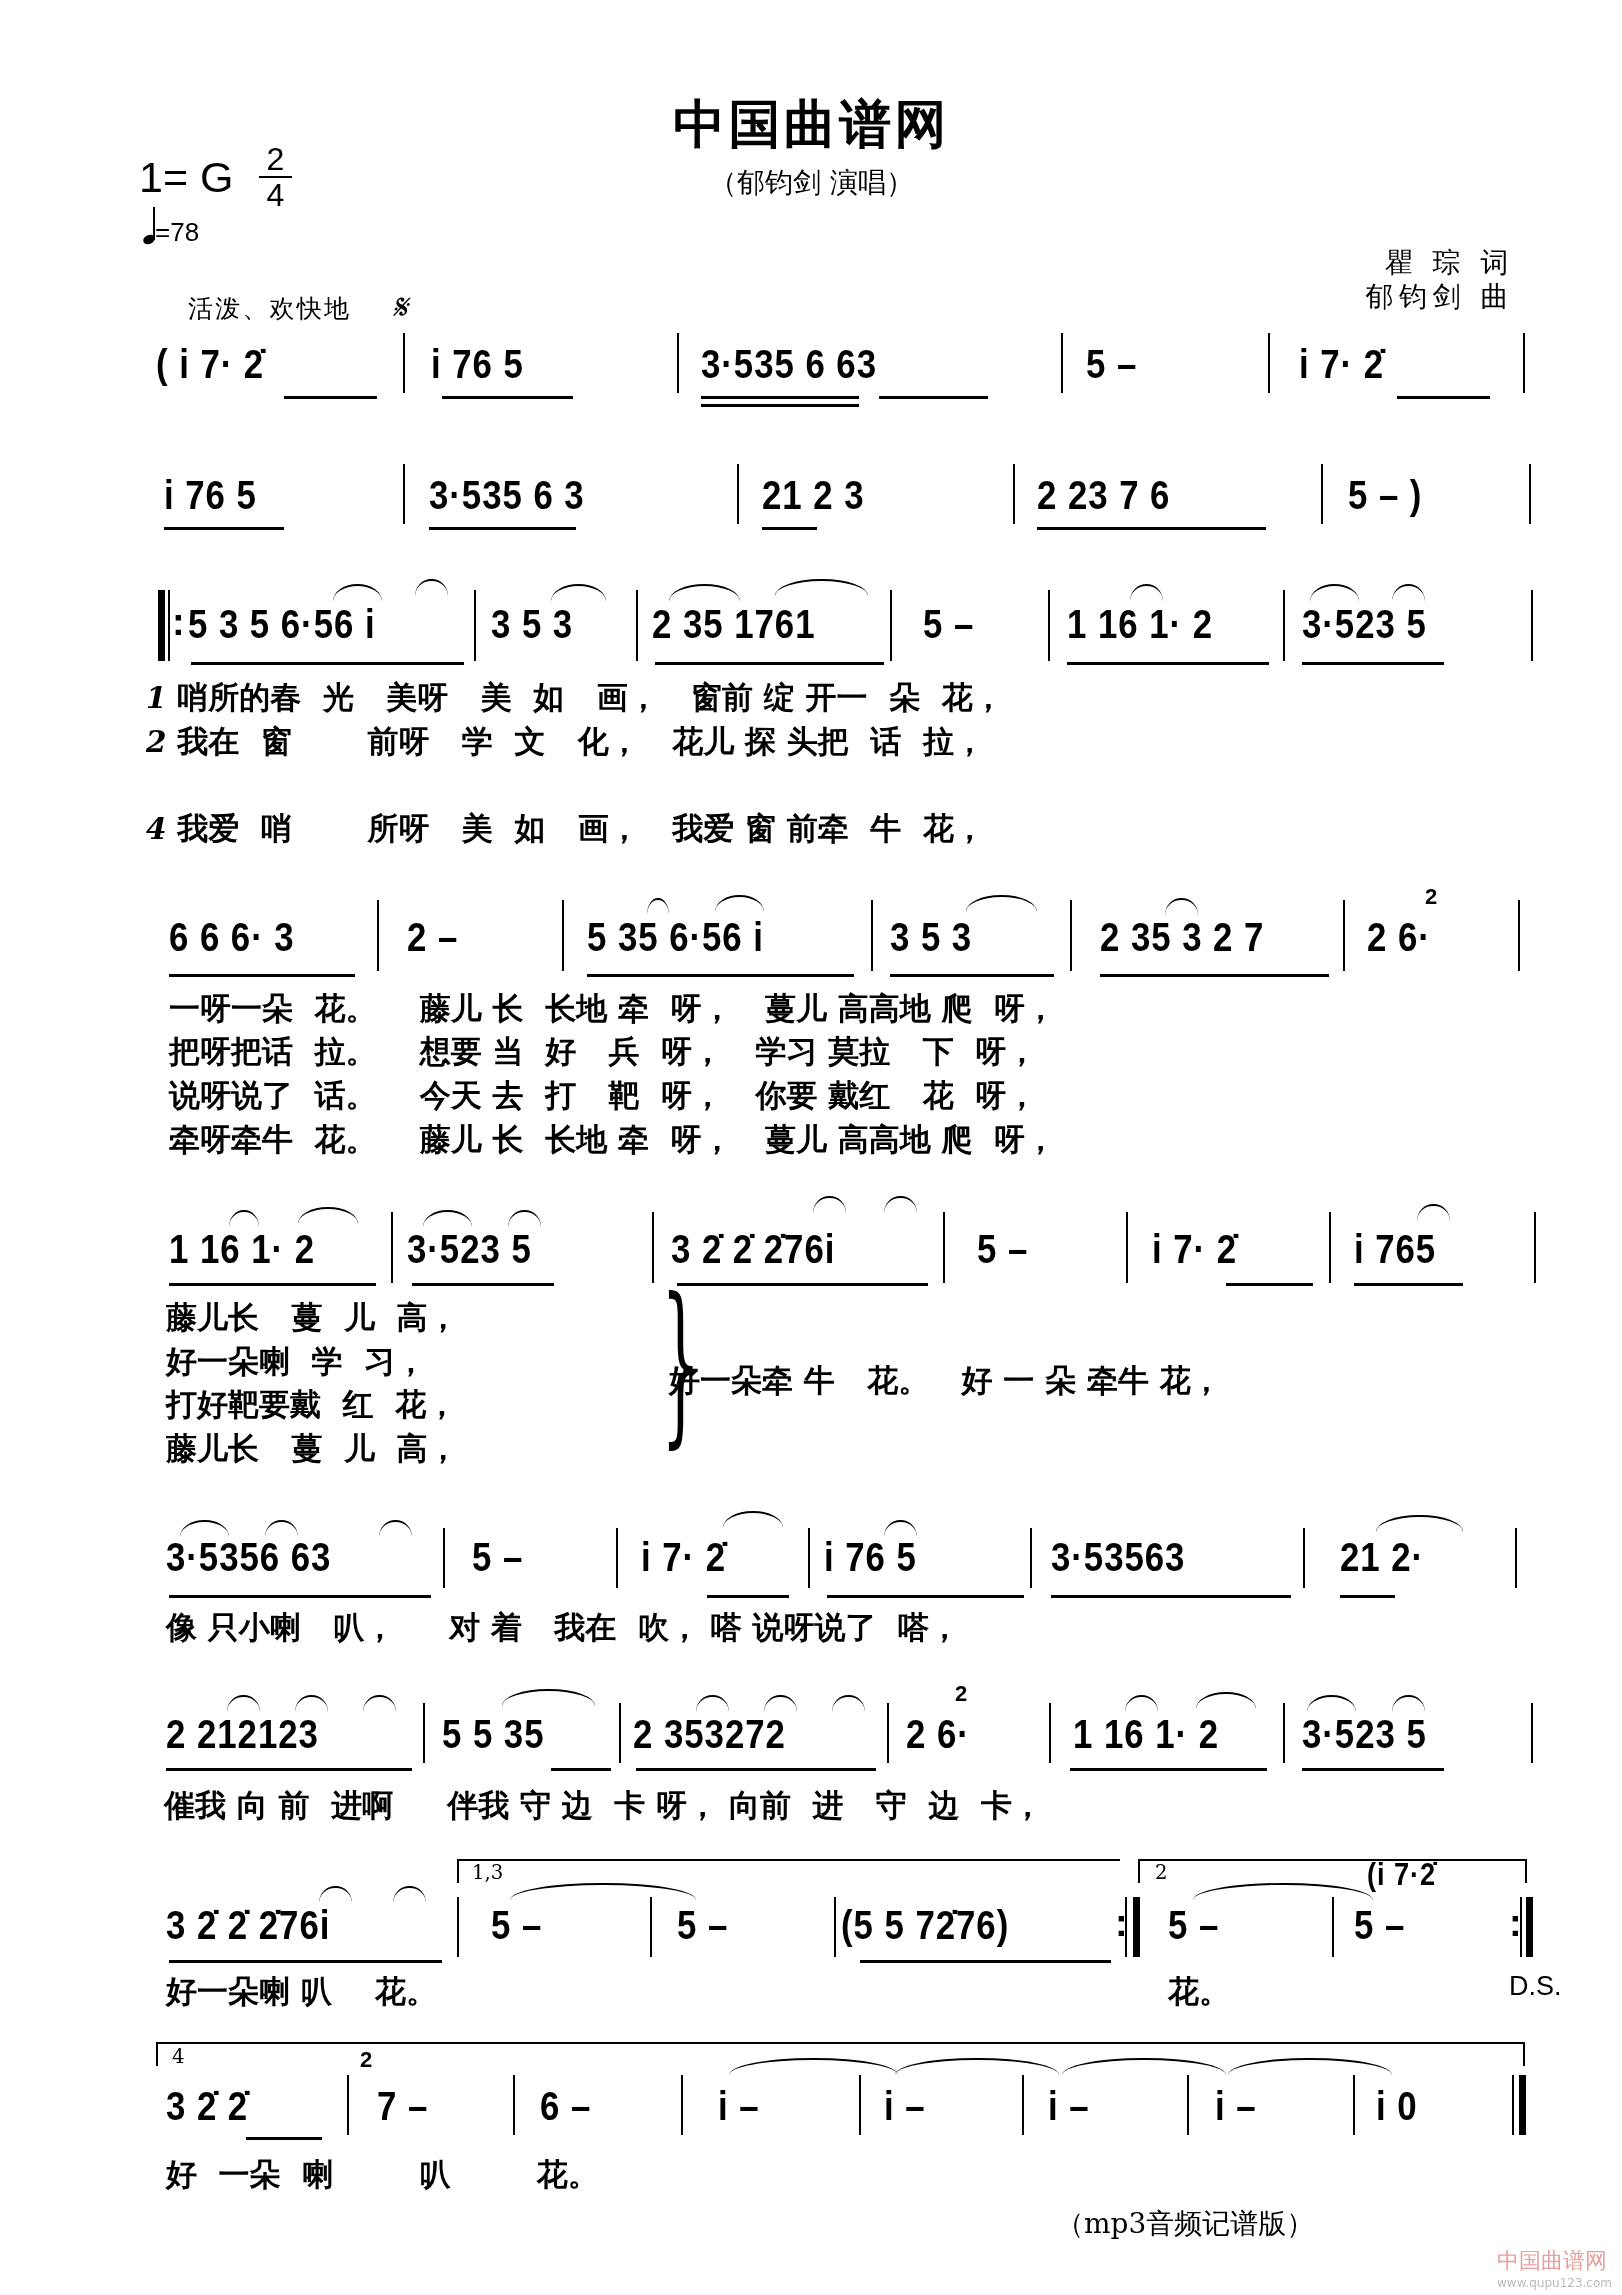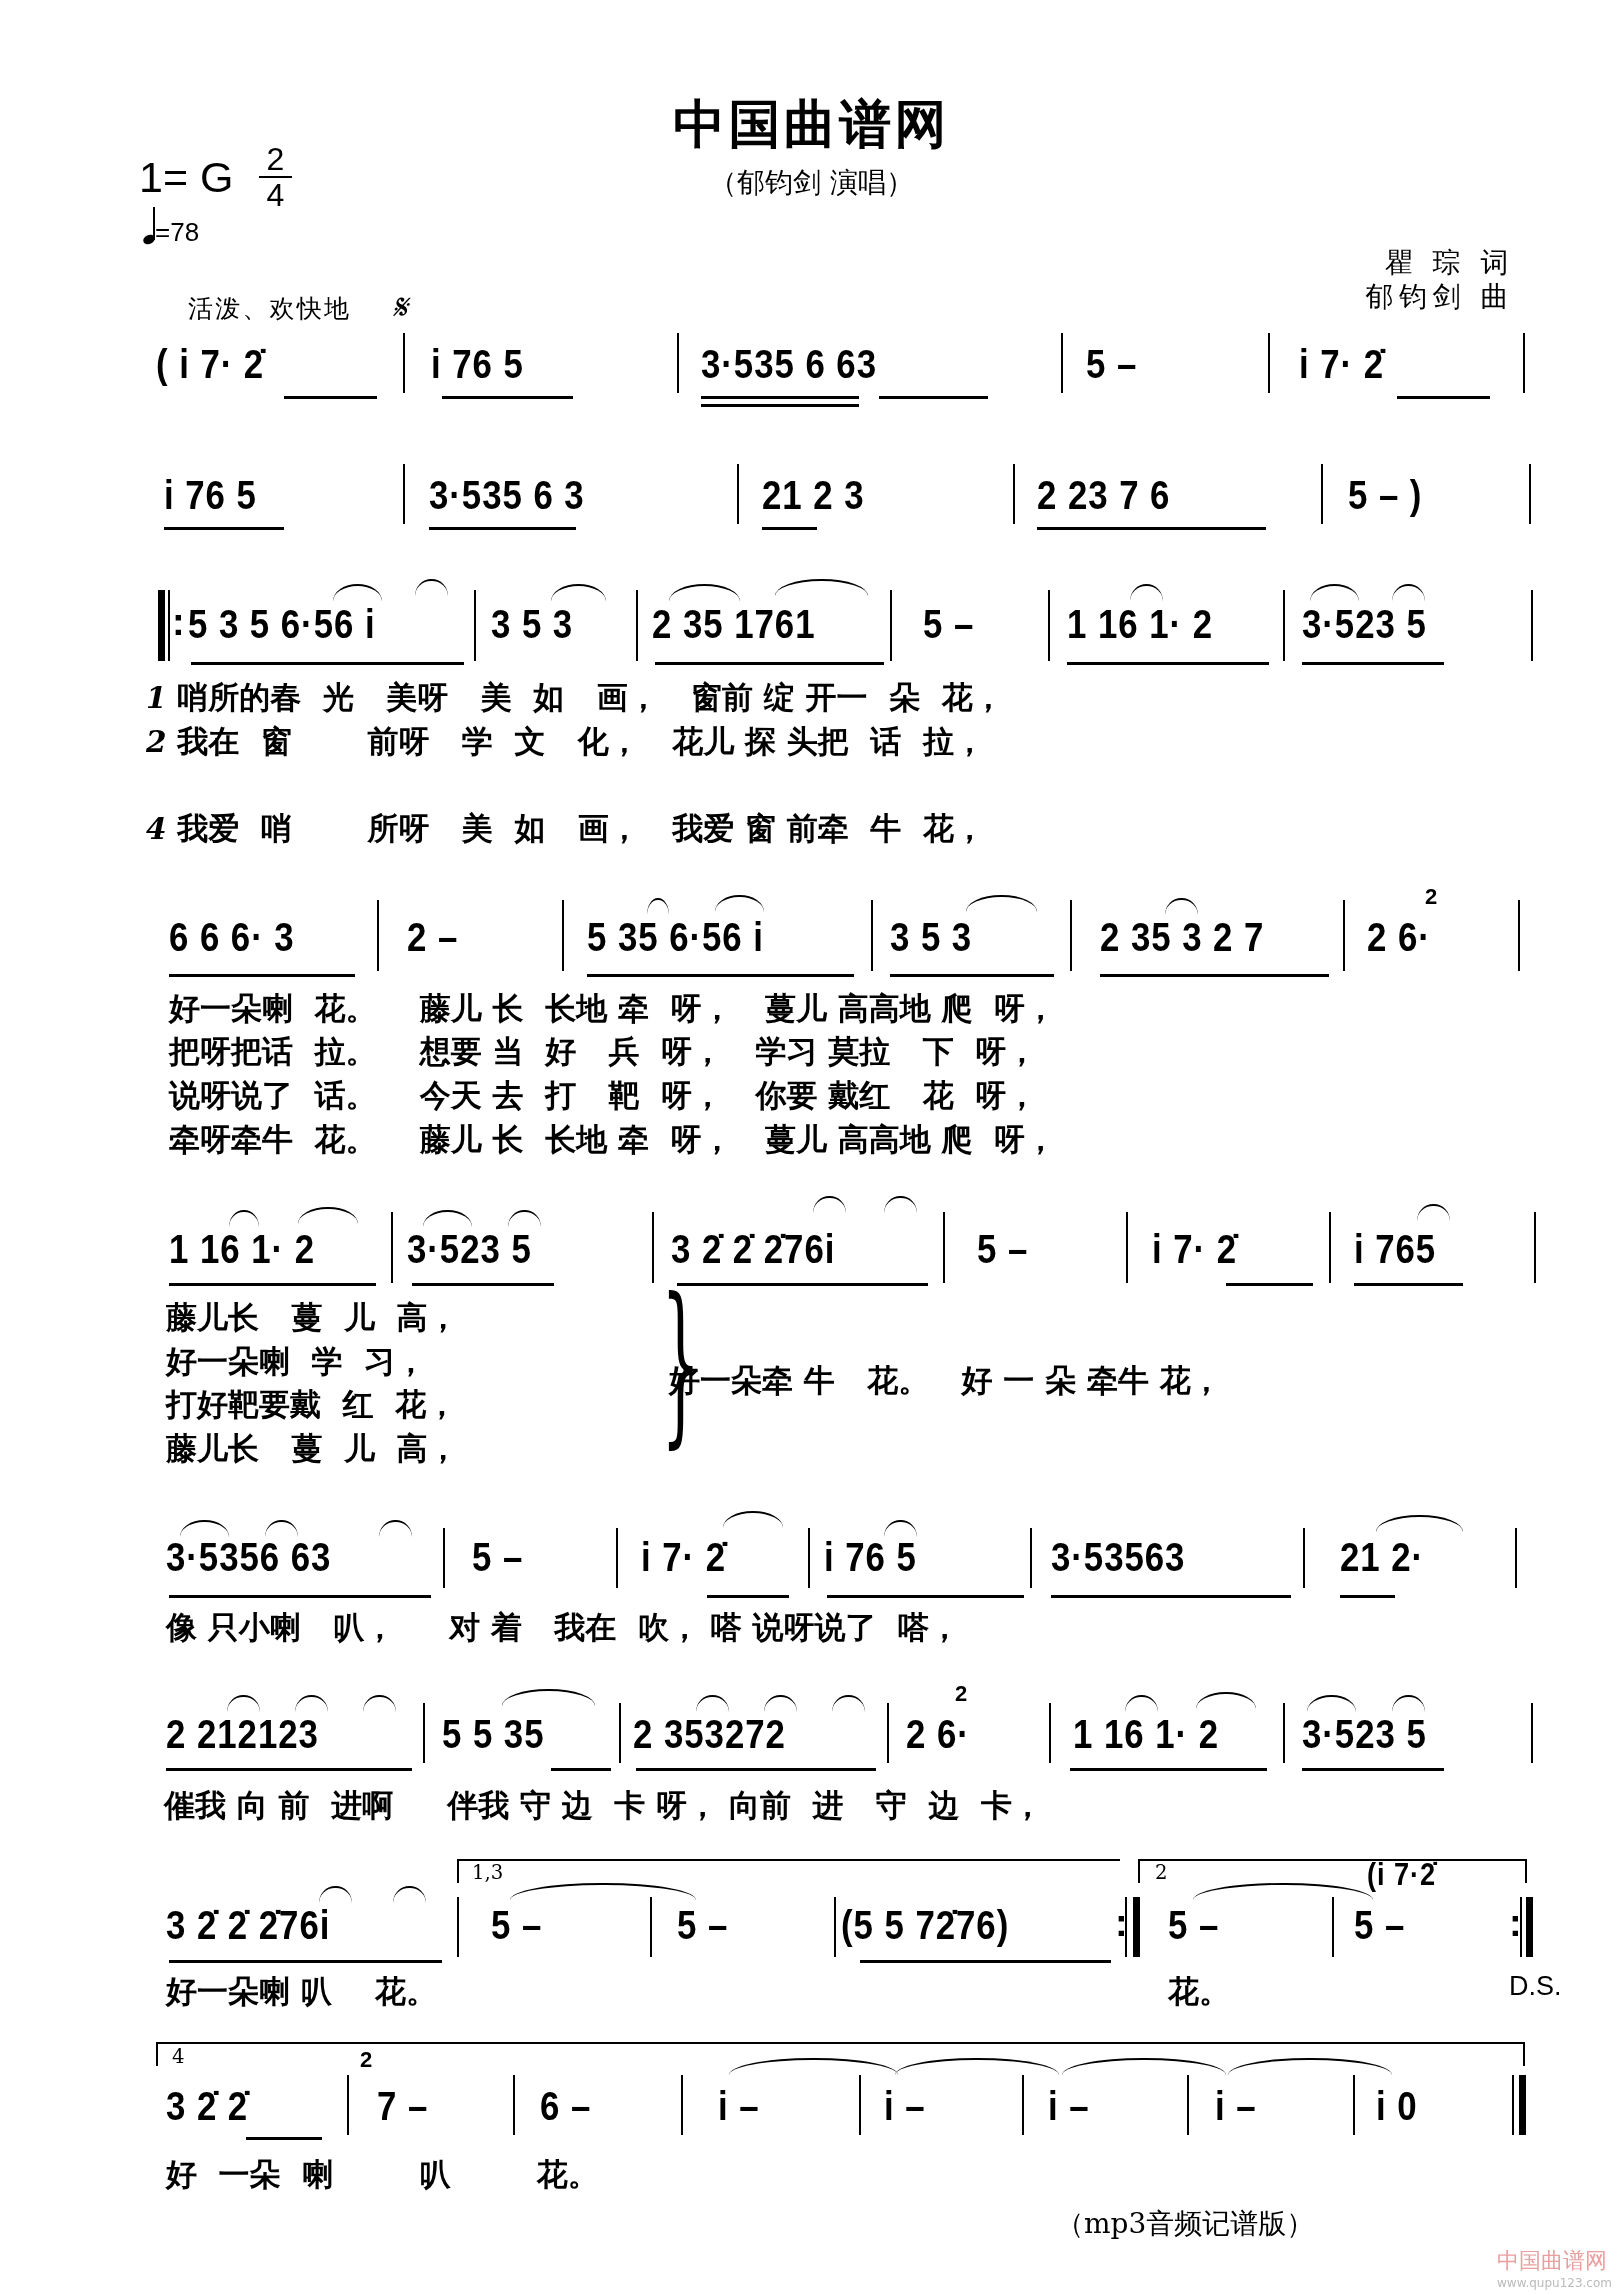--- a/index.html
+++ b/index.html
@@ -140,21 +140,21 @@
   <div class="notes" style="left:1367px; top:30px;">2  6·</div>
   <div class="grace" style="left:1425px; top:0px;">2</div>
   <div class="slur" style="left:647px; top:13.6px; width:22px;"></div>
   <div class="slur" style="left:715px; top:11px; width:49px;"></div>
   <div class="slur" style="left:966px; top:11px; width:71px;"></div>
   <div class="slur" style="left:1165px; top:13.6px; width:33px;"></div>
   <div class="uline" style="left:169px; top:90px; width:186px;"></div>
   <div class="uline" style="left:587px; top:90px; width:267px;"></div>
   <div class="uline" style="left:890px; top:90px; width:164px;"></div>
   <div class="uline" style="left:1100px; top:90px; width:229px;"></div>
-  <div class="lyric" style="left:169px; top:104px;">好一朵喇  花。    藤儿 长  长地 牵  呀，   蔓儿 高高地 爬  呀，</div>
+  <div class="lyric" style="left:169px; top:104px;">一呀一朵  花。    藤儿 长  长地 牵  呀，   蔓儿 高高地 爬  呀，</div>
   <div class="lyric" style="left:169px; top:147px;">把呀把话  拉。    想要 当  好   兵  呀，   学习 莫拉   下  呀，</div>
   <div class="lyric" style="left:169px; top:191px;text-align:center;">说呀说了  话。    今天 去  打   靶  呀，   你要 戴红   花  呀，</div>
   <div class="lyric" style="left:169px; top:235px;">牵呀牵牛  花。    藤儿 长  长地 牵  呀，   蔓儿 高高地 爬  呀，</div>
 </div>
 
 <div class="staff" style="top:1196px; height:284px;">
   <div class="bar" style="left:391px; top:16.4px; height:71px;"></div>
   <div class="bar" style="left:652px; top:16.4px; height:71px;"></div>
   <div class="bar" style="left:943px; top:16.4px; height:71px;"></div>
   <div class="bar" style="left:1126px; top:16.4px; height:71px;"></div>

